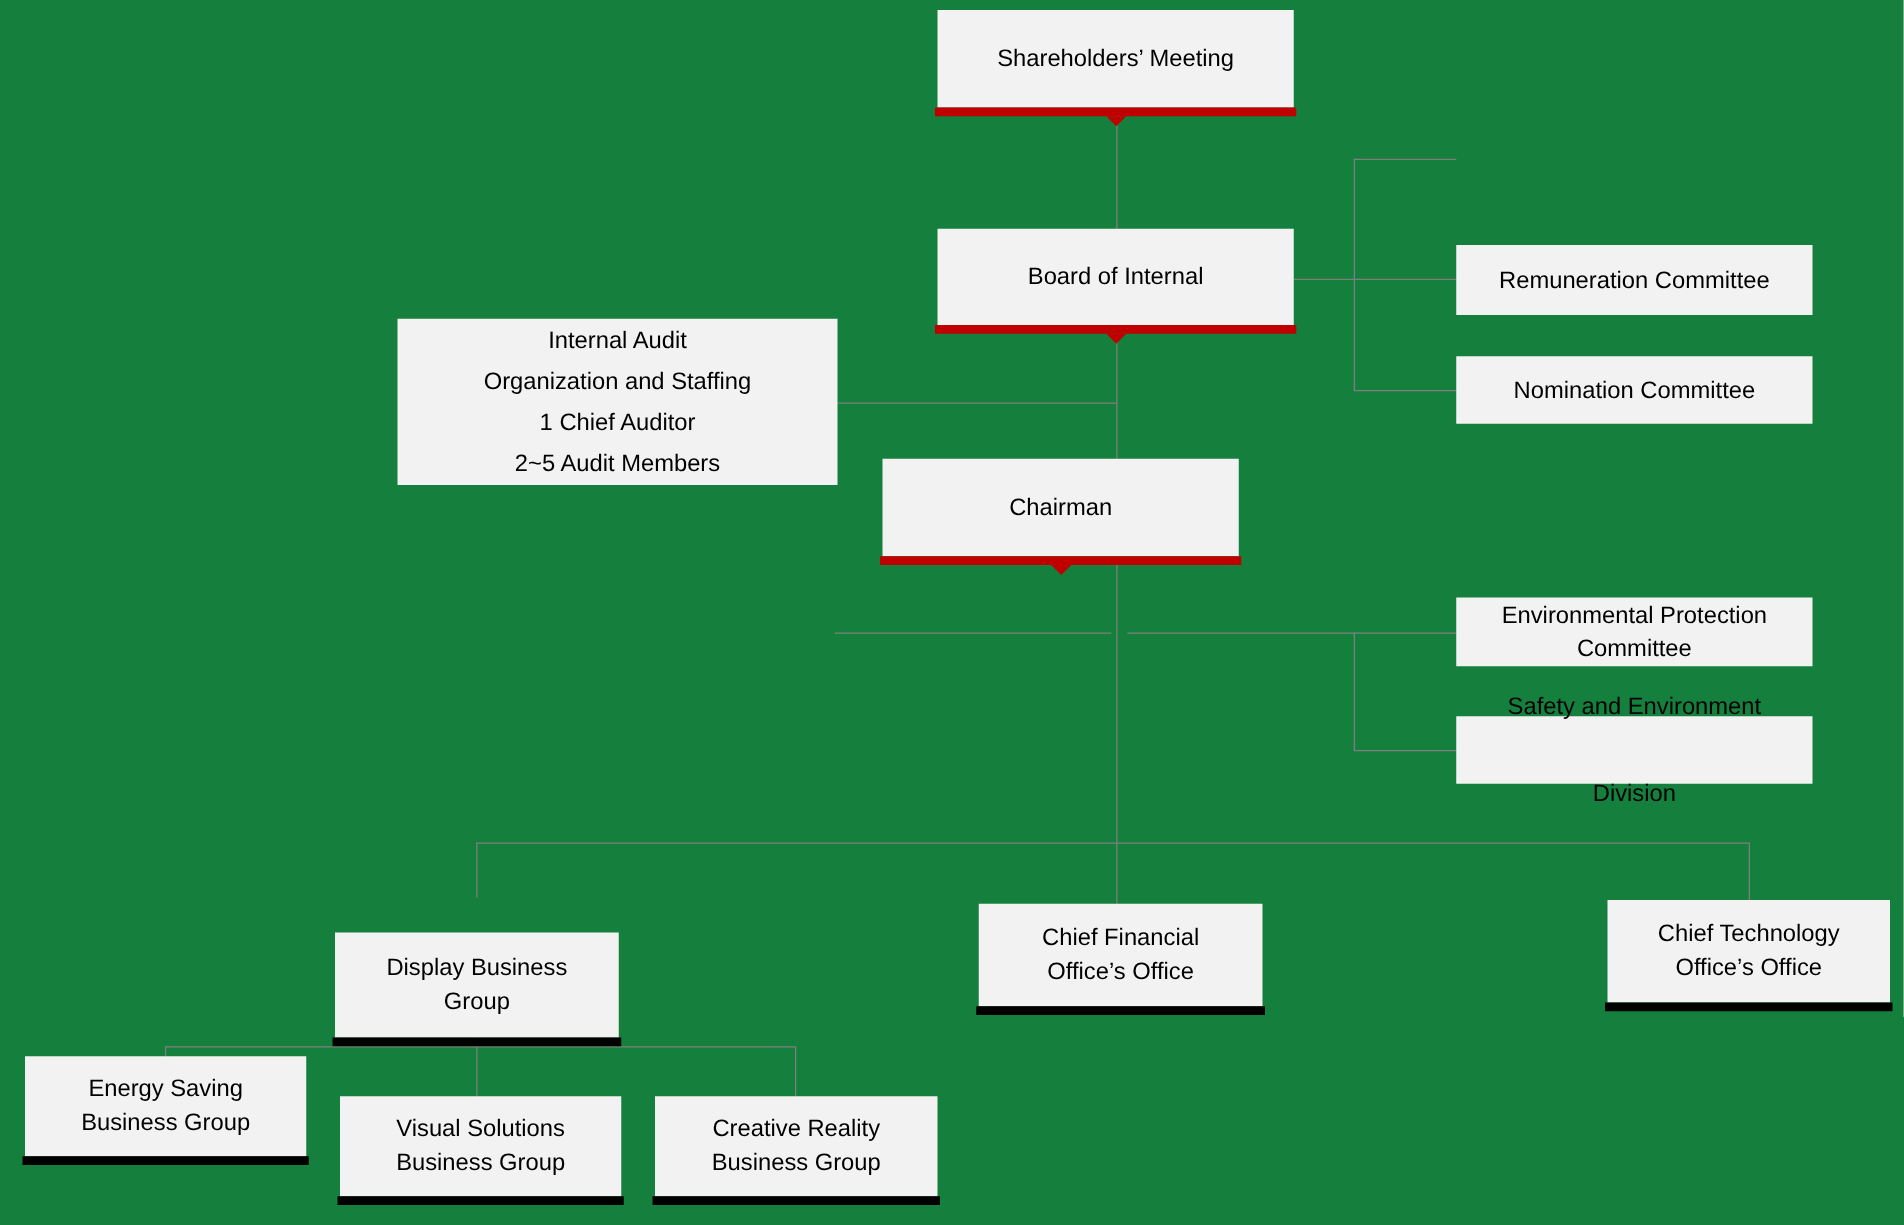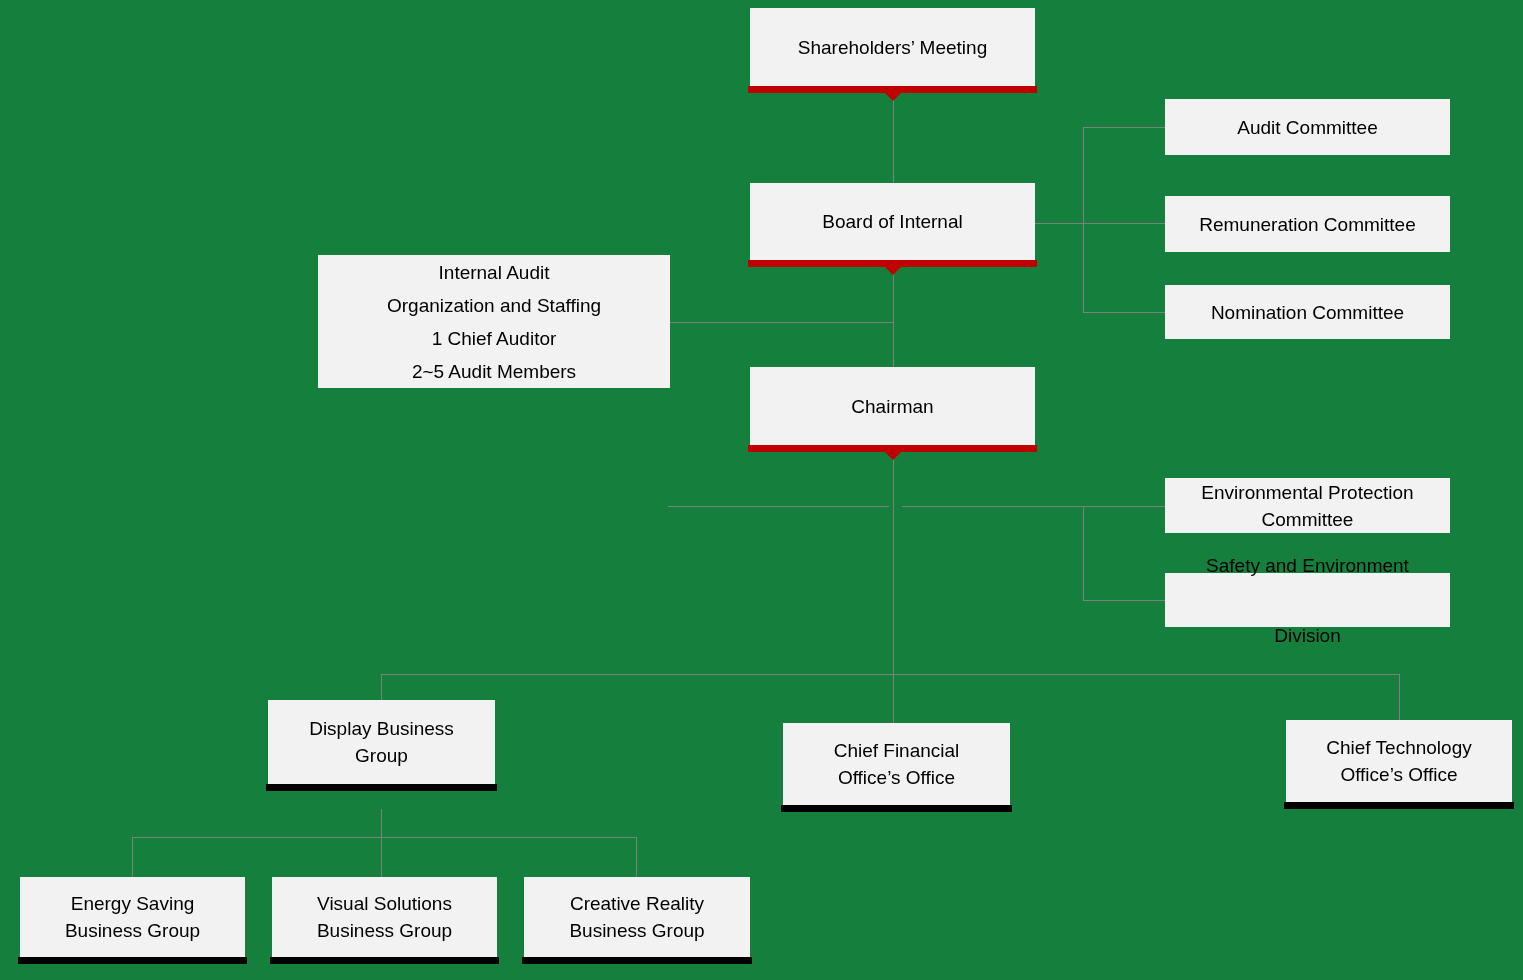--- a/index.html
+++ b/index.html
@@ -92,70 +92,67 @@
   <div class="vline" style="left:636px; top:837px; height:40px;"></div>
 
   <div class="node bar-red" style="left:750px; top:8px; width:285px; height:78px;">
     <span>Shareholders’ Meeting</span>
   </div>
 
   <div class="node bar-red" style="left:750px; top:183px; width:285px; height:77px;">
     <span>Board of Internal</span>
   </div>
 
-  <div class="node" style="left:1165px; top:99px; width:285px; height:56px;">
-    <span>Audit Committee</span>
-  </div>
 
   <div class="node" style="left:1165px; top:196px; width:285px; height:56px;">
     <span>Remuneration Committee</span>
   </div>
 
   <div class="node" style="left:1165px; top:285px; width:285px; height:54px;">
     <span>Nomination Committee</span>
   </div>
 
   <div class="node lh33" style="left:318px; top:255px; width:352px; height:133px;justify-content:center;">
     <span>Internal Audit</span>
     <span>Organization and Staffing</span>
     <span>1 Chief Auditor</span>
     <span>2~5 Audit Members</span>
   </div>
 
-  <div class="node bar-red" style="left:750px; top:367px; width:285px; height:78px;text-align:right;">
+  <div class="node bar-red" style="left:706px; top:367px; width:285px; height:78px;text-align:right;">
     <span>Chairman</span>
   </div>
 
 
   <div class="node" style="left:1165px; top:478px; width:285px; height:55px;">
     <span>Environmental Protection</span>
     <span>Committee</span>
   </div>
 
   <div class="node" style="left:1165px; top:573px; width:285px; height:54px;gap:43px;">
     <span>Safety and Environment</span>
     <span>Division</span>
   </div>
 
-  <div class="node bar-black" style="left:268px; top:700px; width:227px; height:84px;text-align:center;">
+  <div class="node bar-black" style="left:268px; top:746px; width:227px; height:84px;text-align:center;">
     <span>Display Business</span>
     <span>Group</span>
   </div>
 
   <div class="node bar-black" style="left:783px; top:723px; width:227px; height:82px;">
     <span>Chief Financial</span>
     <span>Office’s Office</span>
   </div>
 
   <div class="node bar-black" style="left:1286px; top:720px; width:226px; height:82px;">
     <span>Chief Technology</span>
     <span>Office’s Office</span>
   </div>
 
-  <div class="node bar-black" style="left:20px; top:877px; width:225px; height:80px;text-align:right;">
+  <div class="node bar-black" style="left:20px; top:845px; width:225px; height:80px;text-align:right;">
     <span>Energy Saving</span>
     <span>Business Group</span>
   </div>
 
   <div class="node bar-black" style="left:272px; top:877px; width:225px; height:80px;">
     <span>Visual Solutions</span>
     <span>Business Group</span>
   </div>
 
   <div class="node bar-black" style="left:524px; top:877px; width:226px; height:80px;">

